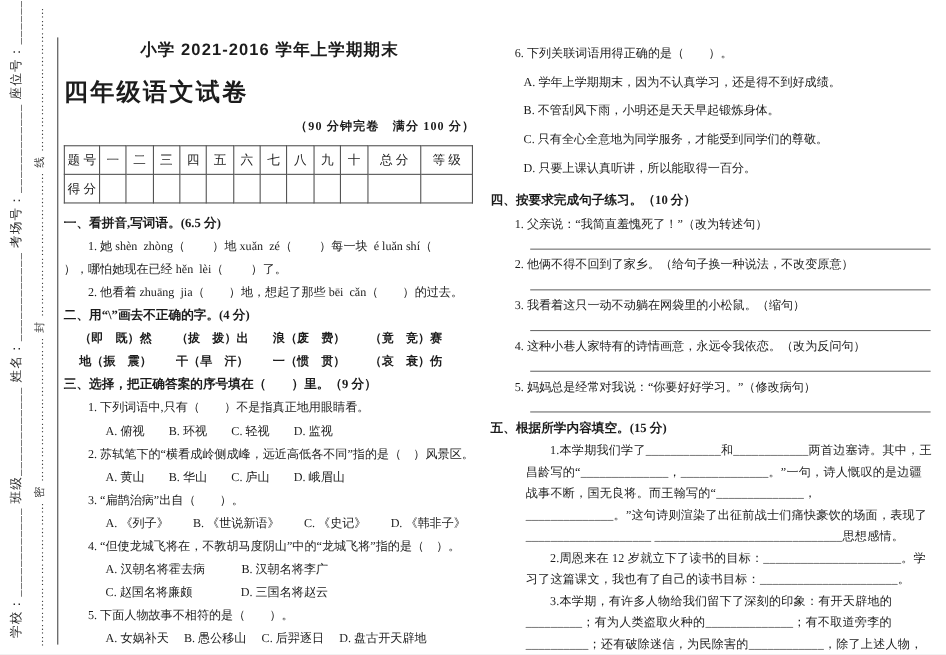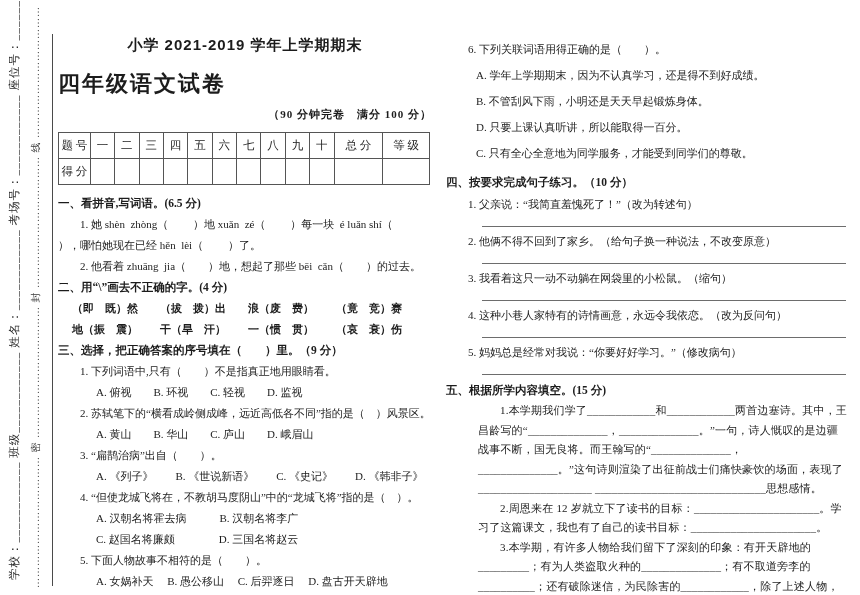--- a/index.html
+++ b/index.html
@@ -56,21 +56,21 @@
 <body>
 
 <div class="page">
 
   <div class="v-fields">学校：____________        班级____________        姓名：____________        考场号：____________        座位号：____________</div>
   <div class="v-seal">………………………………  密  ………………………………  封  ………………………………  线  ………………………………</div>
   <div class="seal-rule"></div>
 
   <div class="col-left">
 
-    <div class="h-term">小学 2021-2019 学年上学期期末</div>
+    <div class="h-term">小学 2021-2016 学年上学期期末</div>
     <div class="h-title">
       <span class="t-grade">四年级</span><span class="t-subject">语文试卷</span>
     </div>
     <div class="h-sub">（90 分钟完卷　满分 100 分）</div>
 
     <table class="score">
       <tbody>
           <tr>
         <td class="c-no">题 号</td>
         <td class="c-n">一</td>
@@ -125,22 +125,22 @@
     <div class="para">5. 下面人物故事不相符的是（　　）。</div>
     <div class="opts">A. 女娲补天　 B. 愚公移山　 C. 后羿逐日　 D. 盘古开天辟地</div>
   </div>
 
   <div class="col-right">
 
     <div class="q6block">
       <div class="para">6. 下列关联词语用得正确的是（　　）。</div>
       <div class="opts6">A. 学年上学期期末，因为不认真学习，还是得不到好成绩。</div>
       <div class="opts6">B. 不管刮风下雨，小明还是天天早起锻炼身体。</div>
+      <div class="opts6">C. 只有全心全意地为同学服务，才能受到同学们的尊敬。</div>
       <div class="opts6">D. 只要上课认真听讲，所以能取得一百分。</div>
-      <div class="opts6">C. 只有全心全意地为同学服务，才能受到同学们的尊敬。</div>
     </div>
 
     <div class="sec-title mt6">四、按要求完成句子练习。（10 分）</div>
     <div class="s4q">1. 父亲说：“我简直羞愧死了！”（改为转述句）</div>
     <div class="ans-line"></div>
     <div class="s4q">2. 他俩不得不回到了家乡。（给句子换一种说法，不改变原意）</div>
     <div class="ans-line"></div>
     <div class="s4q">3. 我看着这只一动不动躺在网袋里的小松鼠。（缩句）</div>
     <div class="ans-line"></div>
     <div class="s4q">4. 这种小巷人家特有的诗情画意，永远令我依恋。（改为反问句）</div>

